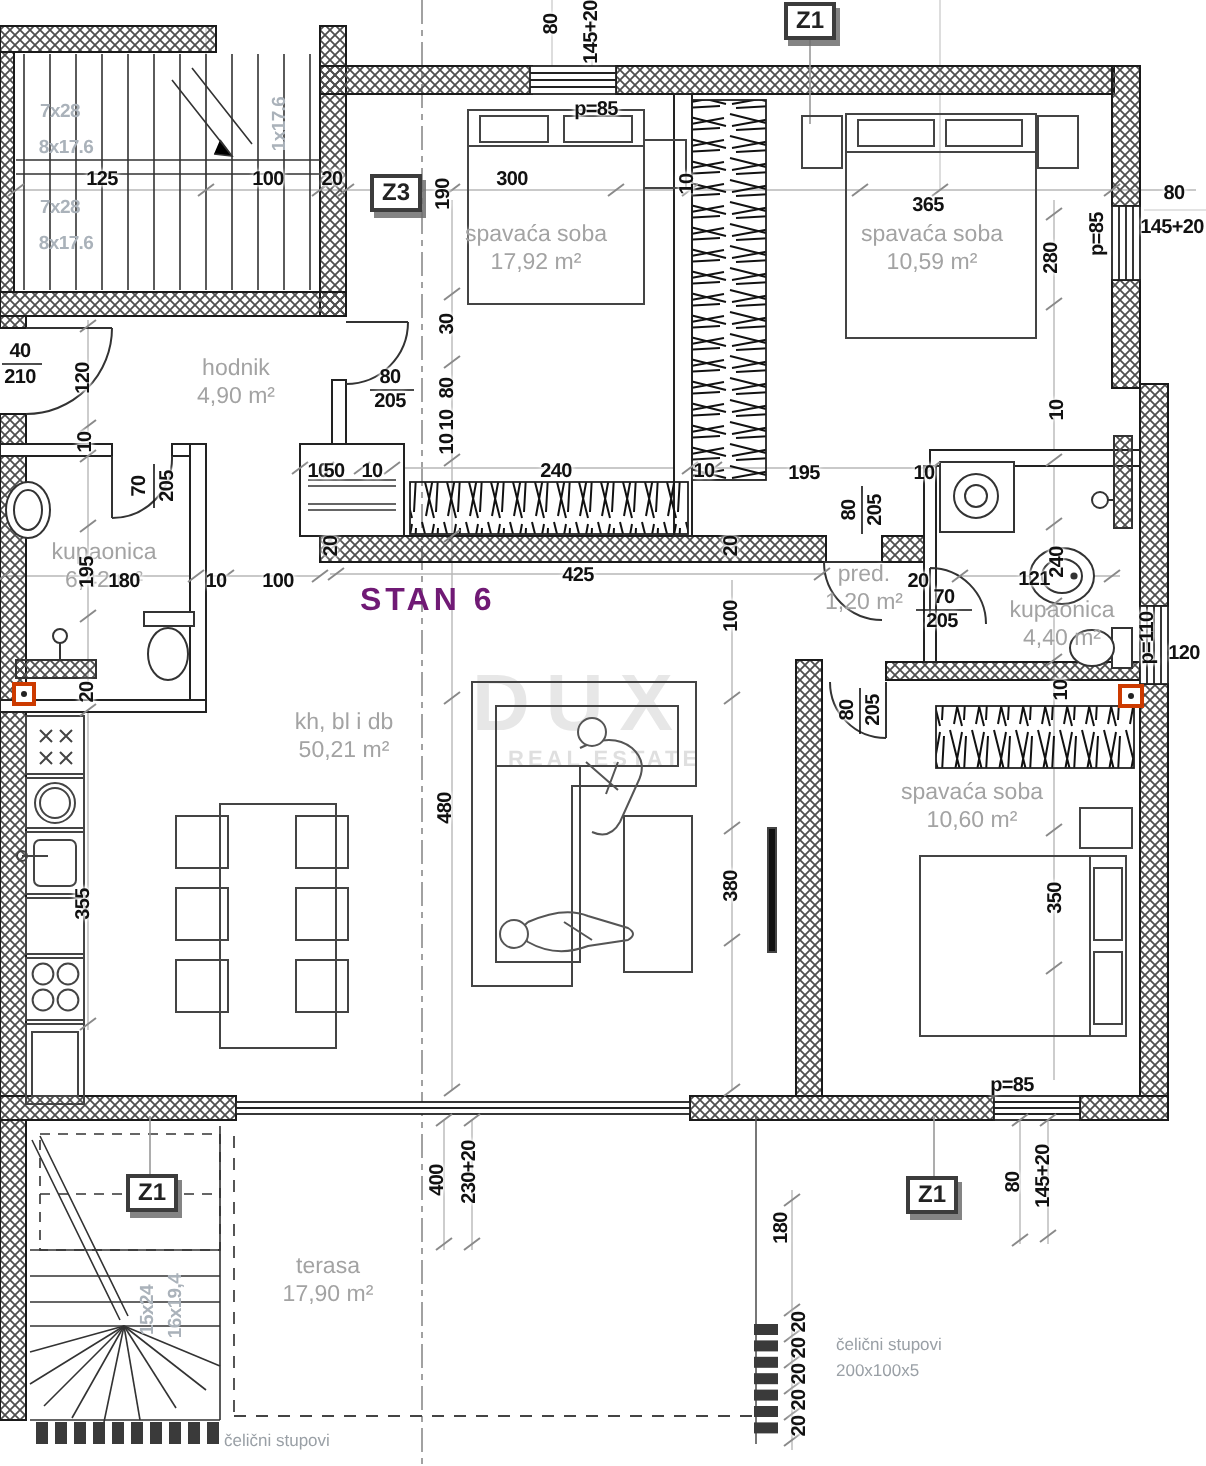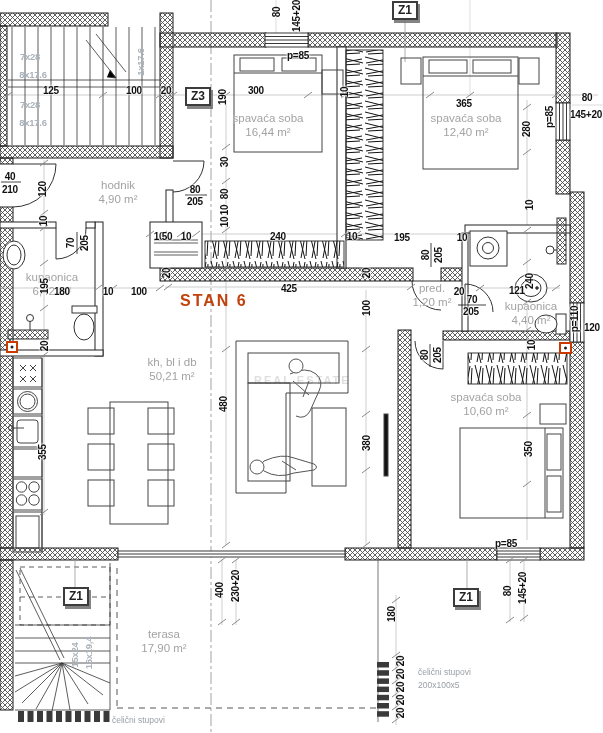--- a/index.html
+++ b/index.html
@@ -13,29 +13,30 @@
   .dim.rot{transform:translate(-50%,-50%) rotate(-90deg)}
   .room{text-align:center;color:#a3a3a3;font-size:11.5px;line-height:1.25;
         text-shadow:0 0 2px #fff}
   .slabel{font-size:9.5px;font-weight:bold;color:#aab2ba;letter-spacing:-0.3px}
   .slabel.rot{transform:translate(-50%,-50%) rotate(-90deg)}
   .note{font-size:8.5px;color:#9aa0a6}
   .marker{position:absolute;border:2px solid #3c3c3c;background:#fff;padding:0 4px;
           font-size:12px;font-weight:bold;color:#222;line-height:15px;
           box-shadow:2px 3px 0 rgba(110,110,110,.85)}
   .stan{position:absolute;left:180px;top:292px;font-size:16px;font-weight:bold;
-        color:#c2410c;letter-spacing:2px}
+        color:#701a75;letter-spacing:2px}
   .wm{position:absolute;font-weight:bold;pointer-events:none}
   .wm1{left:236px;top:330px;font-size:40px;letter-spacing:8px;color:rgba(175,175,175,.30)}
   .wm2{left:254px;top:374px;font-size:11px;letter-spacing:2px;color:rgba(175,175,175,.40)}
 </style>
 </head>
 <body>
 
 <div id="plan">
+  <div class="wm wm1">DUX</div>
   <div class="wm wm2">REAL ESTATE</div>
 
   <svg id="geom" width="603" height="733" viewBox="0 0 603 733" xmlns="http://www.w3.org/2000/svg">
     <defs>
       <pattern id="hatch" width="5" height="5" patternUnits="userSpaceOnUse">
         <path d="M0,0 l5,5 M5,0 l-5,5" stroke="#4f4f4f" stroke-width="0.9" fill="none"></path>
       </pattern>
       <pattern id="zigH" width="11" height="26" patternUnits="userSpaceOnUse">
         <path d="M2,1 L8,25 M8,2 L4,24 M10,4 L9,22" stroke="#111" stroke-width="1" fill="none"></path>
       </pattern>
@@ -275,25 +276,25 @@
   </svg>
 
   <div id="labels">
     <div class="stan">STAN 6</div>
   <div class="lbl room" style="left: 118px; top: 192px;">
         <div>hodnik</div>
         <div>4,90 m²</div>
       </div>
       <div class="lbl room" style="left: 268px; top: 125px;">
         <div>spavaća soba</div>
-        <div>16,44 m²</div>
+        <div>17,92 m²</div>
       </div>
       <div class="lbl room" style="left: 466px; top: 125px;">
         <div>spavaća soba</div>
-        <div>12,40 m²</div>
+        <div>10,59 m²</div>
       </div>
       <div class="lbl room" style="left: 52px; top: 284px;">
         <div>kupaonica</div>
         <div>6,42 m²</div>
       </div>
       <div class="lbl room" style="left: 432px; top: 295px;">
         <div>pred.</div>
         <div>1,20 m²</div>
       </div>
       <div class="lbl room" style="left: 531px; top: 313px;">

